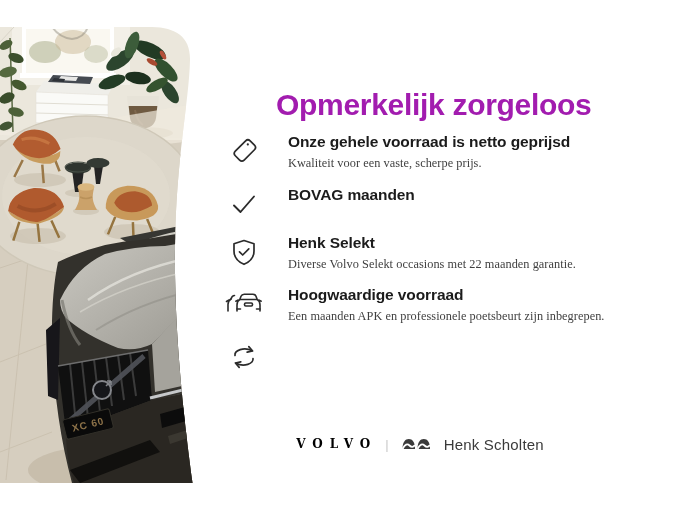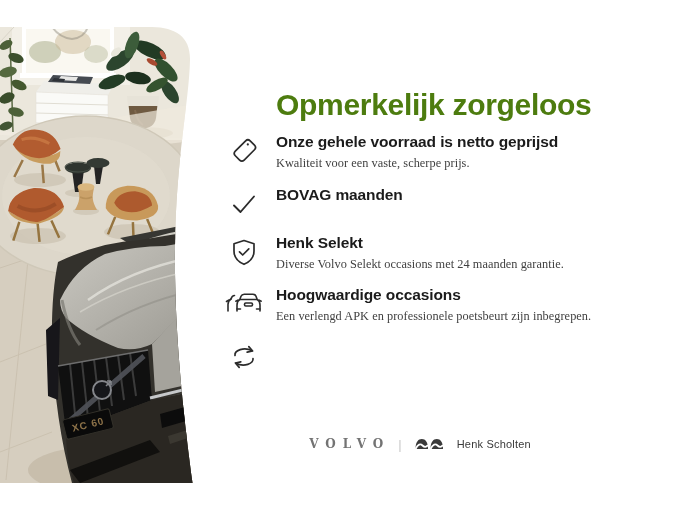--- a/index.html
+++ b/index.html
@@ -3,44 +3,44 @@
 <meta charset="utf-8">
 <style>
   html,body{margin:0;padding:0;background:#ffffff;}
   .canvas{
     position:relative;width:685px;height:514px;background:#ffffff;overflow:hidden;
     font-family:"Liberation Sans", sans-serif;color:#1b1b1b;
   }
   .photo-svg{position:absolute;left:0;top:0;}
   .page-title{
     position:absolute;left:276px;top:68px;
-    font-size:30px;font-weight:700;letter-spacing:-0.3px;color:#4d7c0f;
+    font-size:30px;font-weight:700;letter-spacing:-0.3px;color:#a21caf;
     white-space:nowrap;
   }
   .benefits{position:absolute;left:224px;top:132px;width:440px;display:flex;flex-direction:column;}
   .benefit{display:flex;align-items:flex-start;margin-bottom:13px;}
   .benefit .icon-box{width:40px;display:flex;justify-content:center;flex:0 0 40px;margin-top:3px;}
-  .benefit .texts{margin-left:12px;max-width:385px;}
+  .benefit .texts{margin-left:24px;max-width:385px;}
   .benefit h3{
     margin:0;font-size:15.5px;font-weight:700;letter-spacing:-0.1px;line-height:19px;
     color:#1b1b1b;white-space:nowrap;
   }
   .benefit p{
     margin:4px 0 0 0;font-size:12.3px;line-height:16.5px;color:#3f3f3f;letter-spacing:0.05px;font-family:Liberation Serif, serif;
   }
   .footer{
     position:absolute;left:200px;top:432px;width:440px;height:24px;
     display:flex;align-items:center;justify-content:center;gap:13px;
   }
   .volvo-wordmark{
     font-family:"DejaVu Serif", serif;font-size:12px;font-weight:700;
-    letter-spacing:7px;color:#737373;white-space:nowrap;
+    letter-spacing:7px;color:#000000;white-space:nowrap;
   }
   .footer-divider{color:#c9c9c9;font-size:13px;font-weight:400;margin-left:-5px;}
-  .dealer-name{font-size:11px;font-weight:500;color:#3a3a3a;letter-spacing:0.2px;white-space:nowrap;}
+  .dealer-name{font-size:15px;font-weight:500;color:#3a3a3a;letter-spacing:0.2px;white-space:nowrap;}
   .bicon{display:block;}
 </style>
 </head>
 <body>
 
 <div class="canvas">
 
   <svg class="photo-svg" width="200" height="514" viewBox="0 0 200 514">
     <defs>
       <clipPath id="photoClip">
@@ -233,43 +233,43 @@
       <div class="icon-box">
         <svg class="bicon" width="32" height="32" viewBox="0 0 32 32">
           <g fill="none" stroke="#2b2b2b" stroke-width="1.7" stroke-linecap="round" stroke-linejoin="round">
             <path d="M16,4.5 L26,7.8 L26,15 C26,22 21.5,26 16,28.3 C10.5,26 6,22 6,15 L6,7.8 Z"></path>
             <path d="M11.5,15.8 L14.7,19 L20.8,12.8"></path>
           </g>
         </svg>
       </div>
       <div class="texts">
         <h3>Henk Selekt</h3>
-        <p>Diverse Volvo Selekt occasions met 24 maanden garantie.</p>
+        <p>Diverse Volvo Selekt occasions met 22 maanden garantie.</p>
       </div>
     </div>
 
     <div class="benefit">
       <div class="icon-box">
         <svg class="bicon" width="38" height="32" viewBox="0 0 38 32">
           <g fill="none" stroke="#2b2b2b" stroke-width="1.6" stroke-linecap="round" stroke-linejoin="round">
             <path d="M3,23 L3,16.5 C3,13.8 4.2,12 6,11"></path>
             <path d="M6,11 C6.6,9 7.6,7.5 9.5,7.5"></path>
             <path d="M1.5,13.5 L3.6,12.2"></path>
             <path d="M12,23 L12,17 C12,14.5 13,12.5 14.8,11.5 L16,8.3 C16.5,7 17.8,6.2 19.2,6.2 L27.8,6.2 C29.2,6.2 30.5,7 31,8.3 L32.2,11.5 C34,12.5 35,14.5 35,17 L35,23"></path>
             <path d="M14.8,11.5 L32.2,11.5"></path>
             <rect x="19.5" y="15" width="8" height="3" rx="1.2"></rect>
             <path d="M10.8,13.2 L12.8,12.2"></path>
             <path d="M36.2,13.2 L34.2,12.2"></path>
             <path d="M12,21 L15.5,21 M31.5,21 L35,21"></path>
           </g>
         </svg>
       </div>
       <div class="texts">
-        <h3>Hoogwaardige occasions</h3>
-        <p>Een verlengd APK en professionele poetsbeurt zijn inbegrepen.</p>
+        <h3>Hoogwaardige voorraad</h3>
+        <p>Een maanden APK en professionele poetsbeurt zijn inbegrepen.</p>
       </div>
     </div>
 
     <div class="benefit">
       <div class="icon-box">
         <svg class="bicon" width="32" height="32" viewBox="0 0 32 32">
           <g fill="none" stroke="#2b2b2b" stroke-width="1.7" stroke-linecap="round" stroke-linejoin="round">
             <path d="M7,14.5 C6.2,9.5 16,5.5 24,9.8"></path>
             <path d="M20.8,5.6 L24.6,10 L19.2,11.2"></path>
             <path d="M25,17.5 C25.8,22.5 16,26.5 8,22.2"></path>

